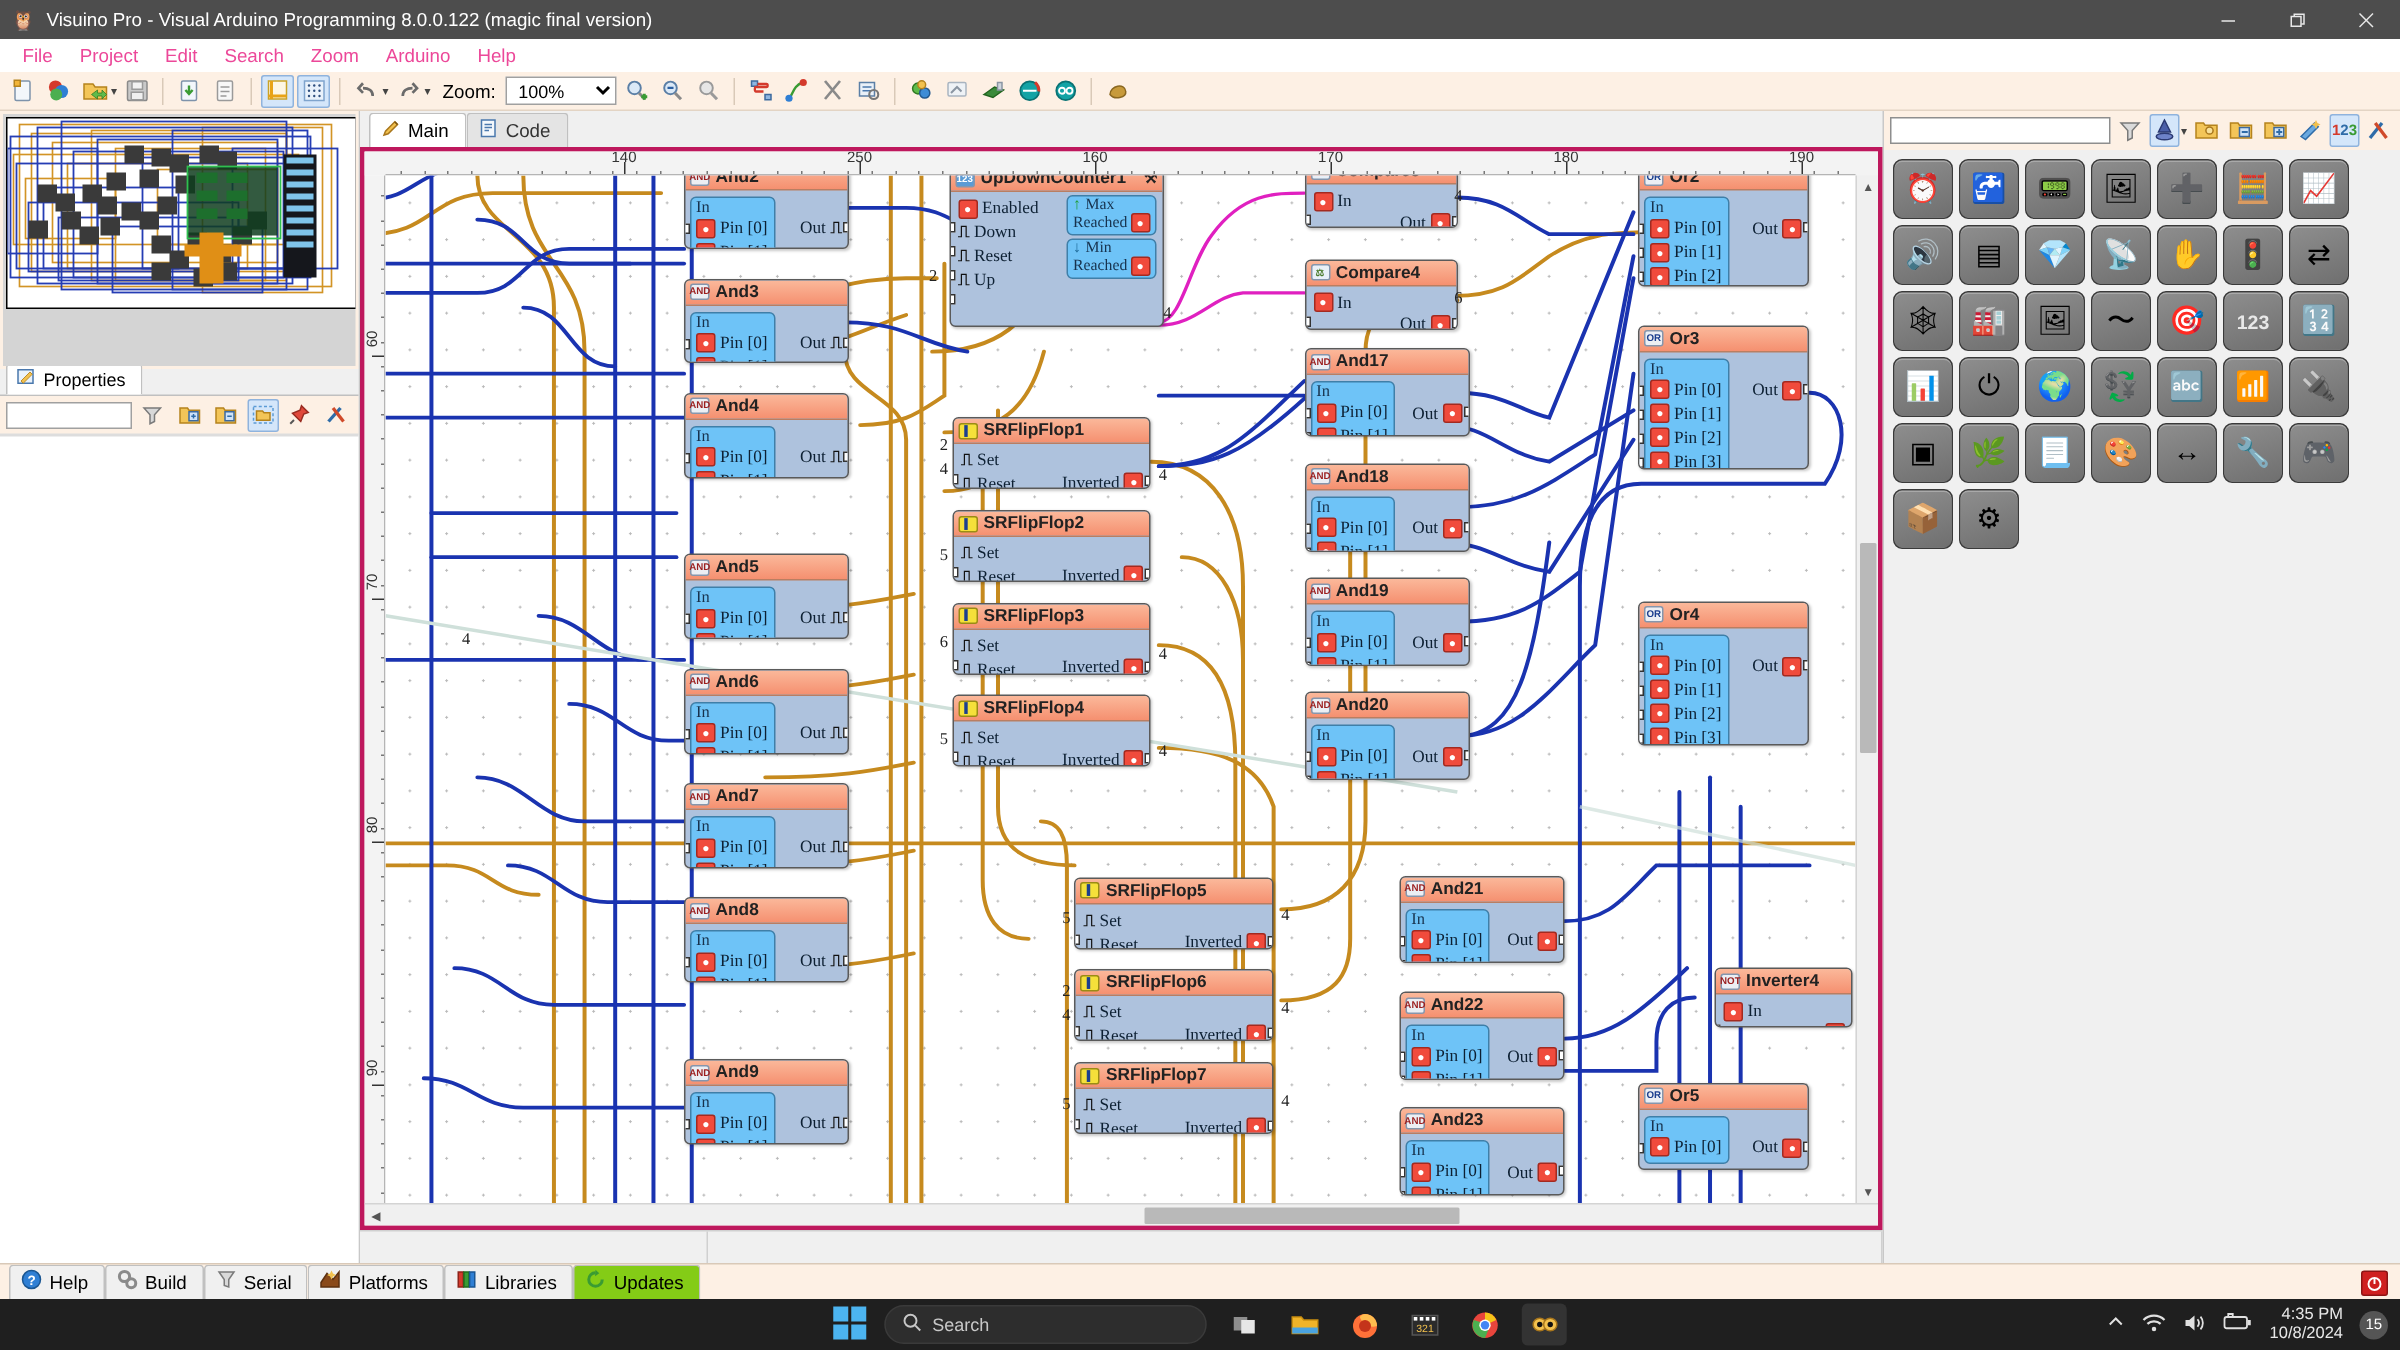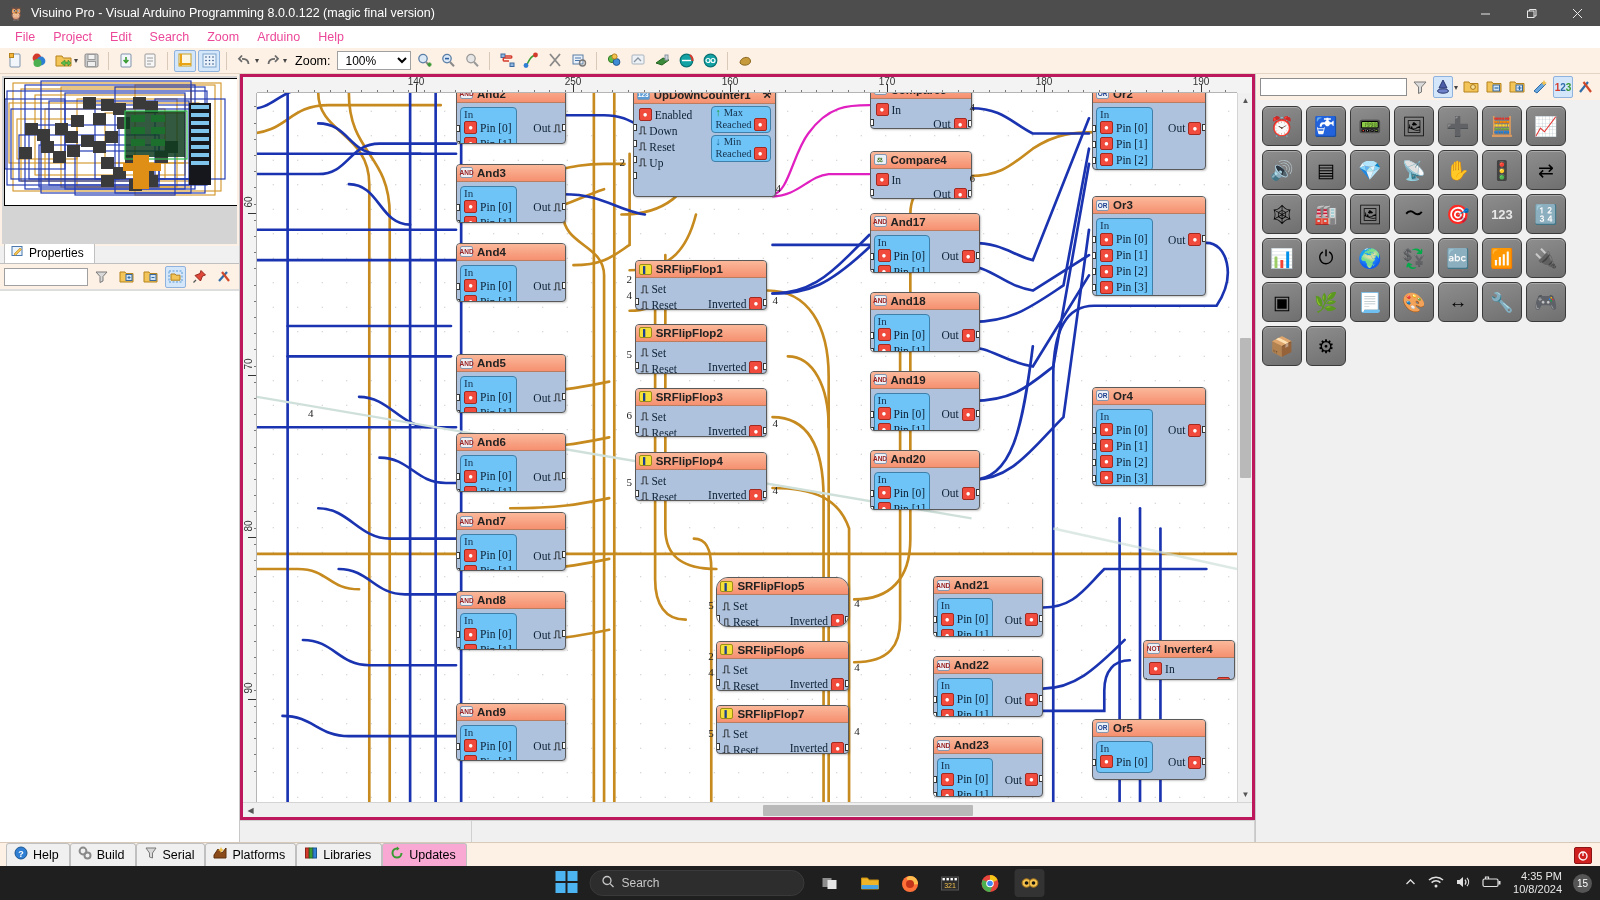--- a/index.html
+++ b/index.html
@@ -122,21 +122,21 @@
              background:linear-gradient(160deg,#8e8e8e,#6f6f6f);
              border:1px solid #3a3a3a; display:flex;align-items:center;justify-content:center;
              font-size:19px; box-shadow:inset 0 1px 0 #a9a9a9;}
 
   
   #bottomtabs{ height:24px; background:#fdf0e4; display:flex; align-items:flex-end;
                padding-left:6px; border-top:1px solid #d9c9b8; position:relative;}
   .btab{ display:flex;align-items:center;gap:5px;padding:2px 10px 3px 7px;font-size:12.5px;
          border:1px solid #c0c0c0;border-bottom:none;border-radius:3px 3px 0 0;
          background:#f0f0f0;color:#000;}
-  .btab.active{ background:#f9a8d4;}
+  .btab.active{ background:#84cc16;}
   #stop-btn{ position:absolute; right:8px; bottom:2px; width:18px;height:17px;
              background:#cf2020;border:1px solid #8d1414;border-radius:2px;
              display:flex;align-items:center;justify-content:center;color:#fff;font-size:11px;}
 
   
   #taskbar{ height:34px;background:#1f1f1f;display:flex;align-items:center;
             position:relative;color:#e8e8e8;}
   #tb-center{ position:absolute;left:50%;transform:translateX(-50%);
               display:flex;align-items:center;gap:10px;}
   #start{ width:24px;height:24px;display:grid;grid-template-columns:10px 10px;
@@ -532,20 +532,42 @@
         <svg width="15" height="15" viewBox="0 0 15 15">
             <path d="M2 12 L10 3" stroke="#2f6ca8" stroke-width="2.2"></path>
             <path d="M12 12 L5 3" stroke="#d04a2a" stroke-width="2.2"></path>
           </svg>
         </div>
     </div>
     <div id="props-grid"></div>
   </div>
 
   <div id="center">
+    <div id="doc-tabs">
+      <div class="dtab active">
+        <span>
+          <svg width="13" height="13" viewBox="0 0 13 13">
+              <path d="M2 11 L3 8.4 L9.2 2.2 L11 4 L4.8 10.2Z" fill="#f2c14e" stroke="#a8761c"></path>
+              <path d="M9.2 2.2 L11 4" stroke="#7a5410"></path>
+            </svg>
+        </span>
+        <span>Main</span>
+      </div>
+      <div class="dtab">
+        <span>
+          <svg width="13" height="13" viewBox="0 0 13 13">
+              <rect x="2" y="1" width="9" height="11" fill="#f4f8fc" stroke="#4a78ad"></rect>
+              <line x1="4" y1="4" x2="9" y2="4" stroke="#4a78ad"></line>
+              <line x1="4" y1="6" x2="9" y2="6" stroke="#4a78ad"></line>
+              <line x1="4" y1="8" x2="7" y2="8" stroke="#4a78ad"></line>
+            </svg>
+        </span>
+        <span>Code</span>
+      </div>
+    </div>
 
     <div id="designer">
       <div id="ruler-row">
         <div id="corner-box"></div>
         <div id="hruler">
             <div class="maj" style="left: 159px;"></div>
             <div class="lbl" style="left: 159px;">140</div>
             <div class="maj" style="left: 316px;"></div>
             <div class="lbl" style="left: 316px;">250</div>
             <div class="maj" style="left: 473px;"></div>
@@ -1040,21 +1062,21 @@
                     </div>
                   </div>
                   <div class="outrow" style="top:19px;">
                     <span>Inverted</span>
                     <span class="pico">●</span>
                   </div>
                   <div class="port" style="right:-4px;top:21px;"></div>
                   <div class="port" style="left:-4px;top:20px;"></div>
                 </div>
               </div>
-              <div class="blk" style="left: 46.875%; top: 68.2857%; width: 13.5417%; height: 7%; border-radius: 12px;">
+              <div class="blk" style="left: 46.875%; top: 68.2857%; width: 13.5417%; height: 7%;">
                 <div class="hdr">
                   <span class="bi" style="background:#f5e03a;border-color:#9a8c14">▌</span>
                   <span>SRFlipFlop5</span>
                 </div>
                 <div class="body">
                   <div style="padding-left:5px;padding-top:1px;">
                     <div class="pinrow">
                       <span style="font-size:11px;color:#111;font-weight:bold;">⎍</span>
                       <span class="plabel">Set</span>
                     </div>

